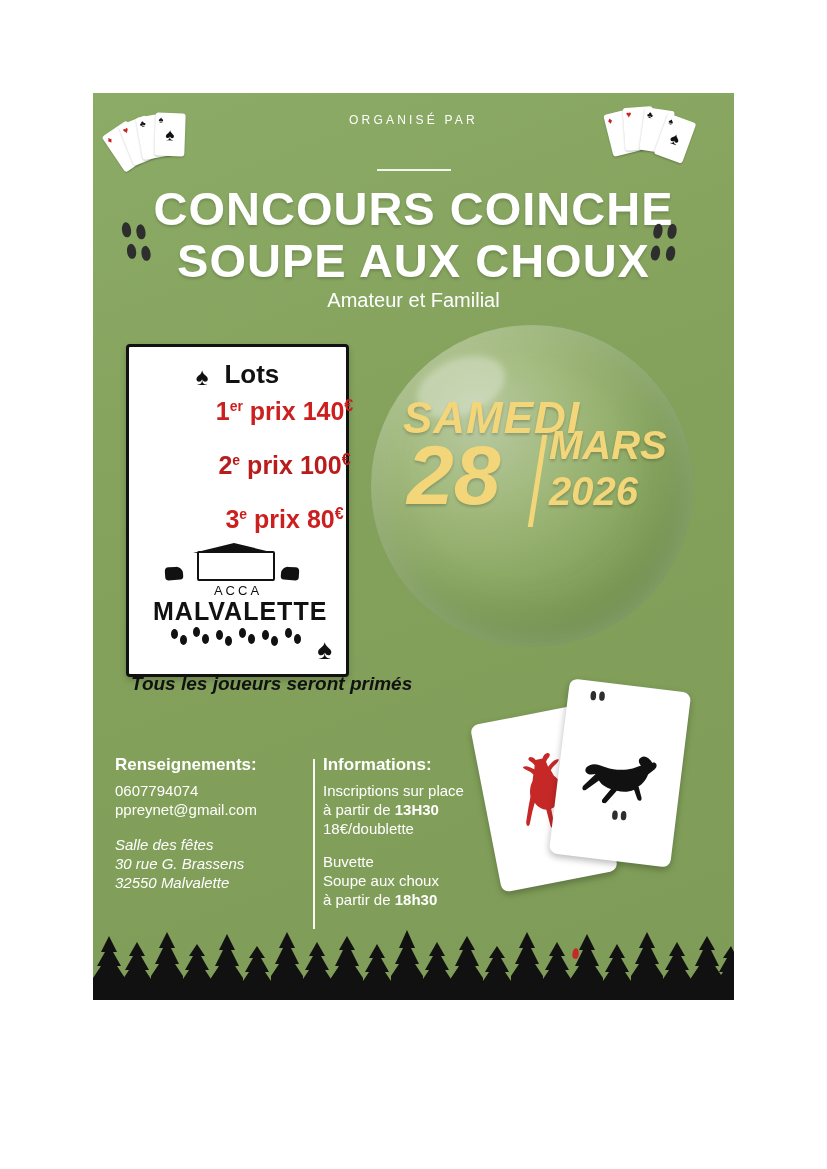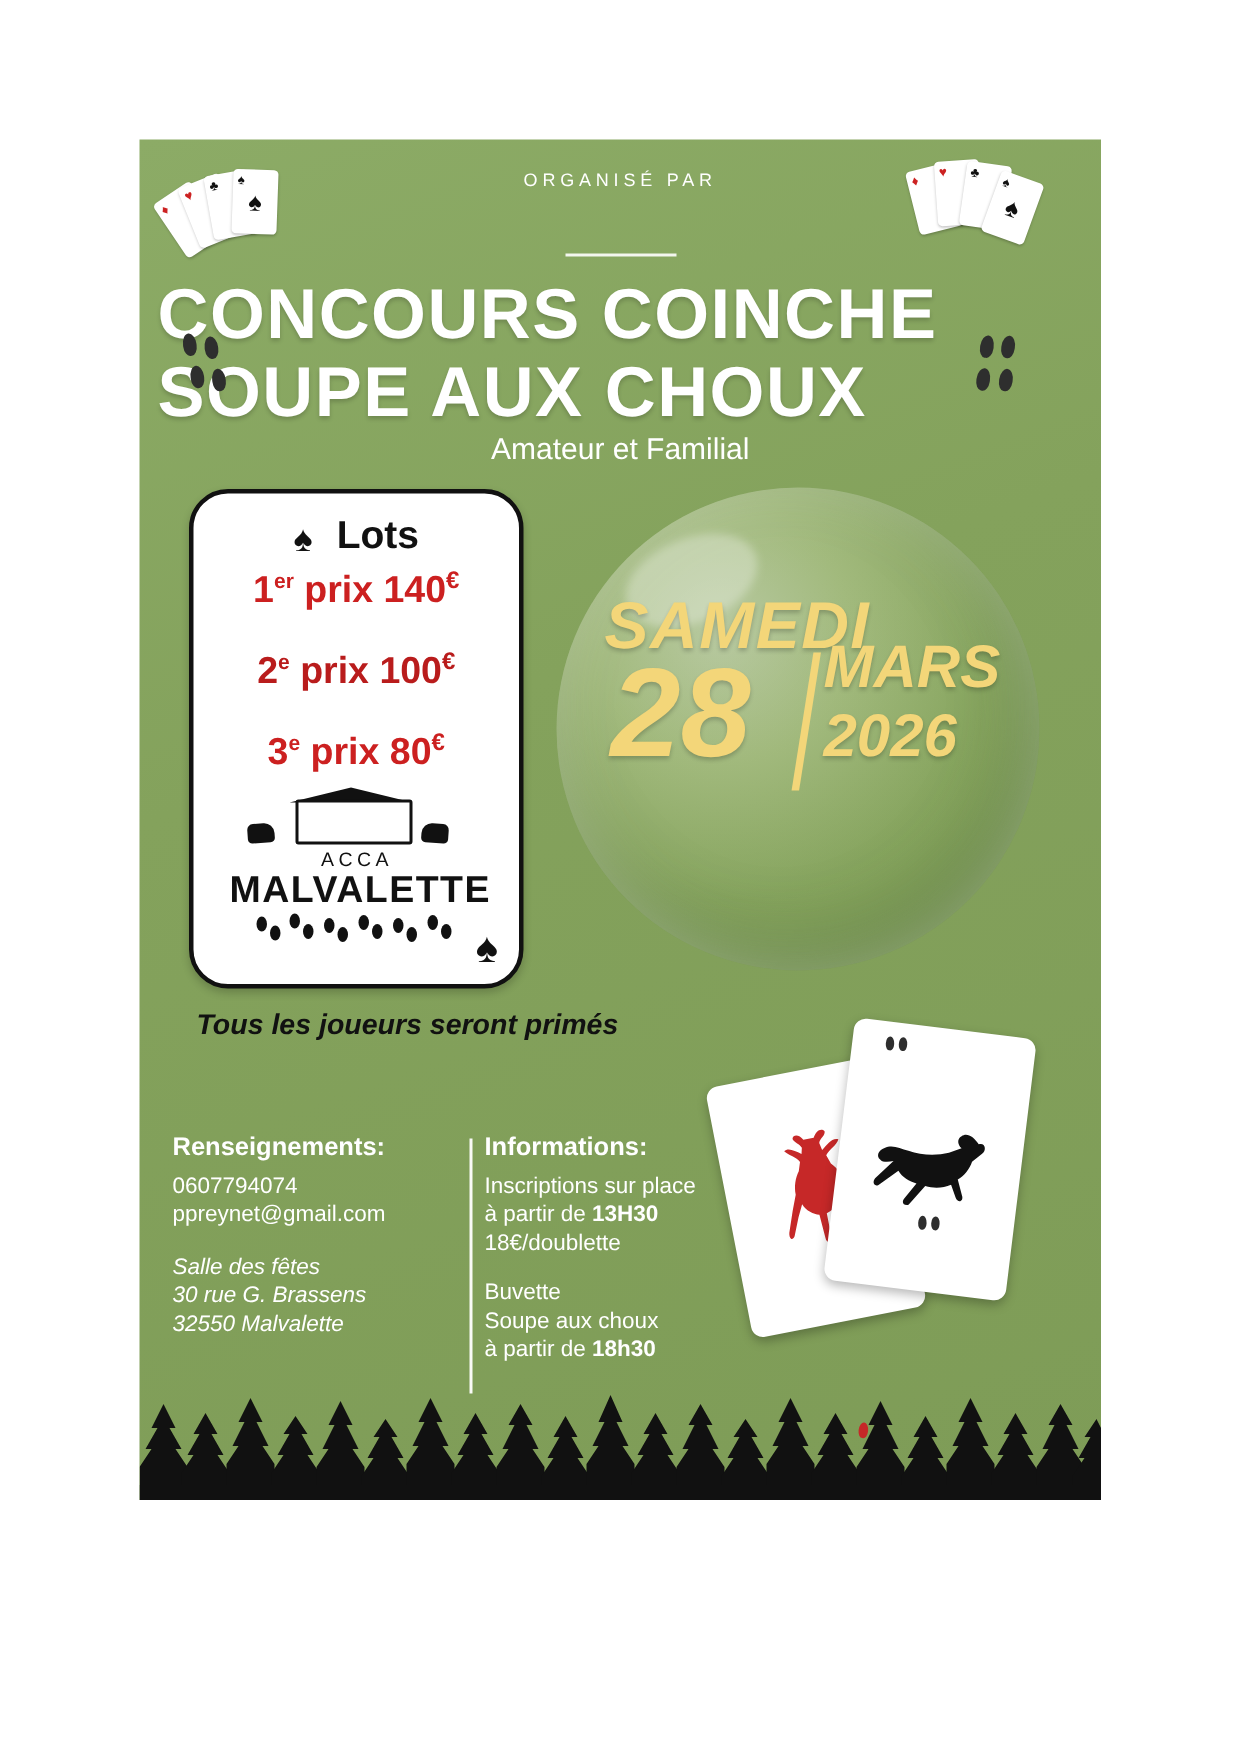--- a/index.html
+++ b/index.html
@@ -58,25 +58,25 @@
     transform: translateX(-50%);
     width: 74px;
     height: 2px;
     background: #ffffff;
     opacity: .9;
   }
   .title1, .title2 {
     position: absolute;
     left: 0;
     width: 100%;
+    text-align: center;
     color: #ffffff;
     font-weight: bold;
     letter-spacing: 1px;
     text-shadow: 0 2px 3px rgba(0,0,0,.18);
-    padding-left: 12px;
   }
   .title1 { top: 88px;  font-size: 47px; }
   .title2 { top: 140px; font-size: 47px; }
   .subtitle {
     position: absolute;
     top: 196px;
     left: 0;
     width: 100%;
     text-align: center;
     color: #ffffff;
@@ -114,26 +114,26 @@
     width: 9px; height: 15px;
     background: #2e2e2e;
     border-radius: 50% 50% 45% 45%;
   }
   .paw.red-paw .toe { background: #c62828; }
 
   
   .lots-box {
     position: absolute;
     left: 33px;
-    top: 233px;
+    top: 251px;
     width: 217px;
     height: 327px;
     background: #ffffff;
     border: 3px solid #111111;
-    border-radius: 26px;
+    border-radius: 4px;
     box-shadow: 0 3px 6px rgba(0,0,0,.2);
   }
   .lots-head {
     position: absolute;
     top: 12px;
     left: 0; width: 100%;
     text-align: center;
     font-size: 26px;
     font-weight: bold;
     color: #111;
@@ -143,20 +143,21 @@
     margin-right: 16px;
     vertical-align: -2px;
   }
   .prize {
     position: absolute;
     left: 0; width: 100%;
     text-align: center;
     font-size: 25px;
     font-weight: bold;
     white-space: nowrap;
+    padding-left: 47px;
   }
   .prize sup { font-size: 14px; }
   .prize .eur { font-size: 16px; vertical-align: super; }
   .prize.p1 { top: 50px;  color: #cc2020; }
   .prize.p2 { top: 104px; color: #b91c1c; }
   .prize.p3 { top: 158px; color: #cc2020; }
 
   
   .acca-logo {
     position: absolute;

